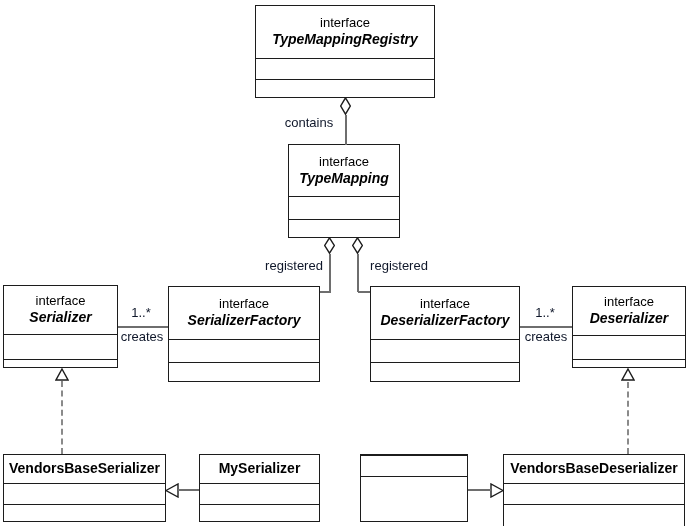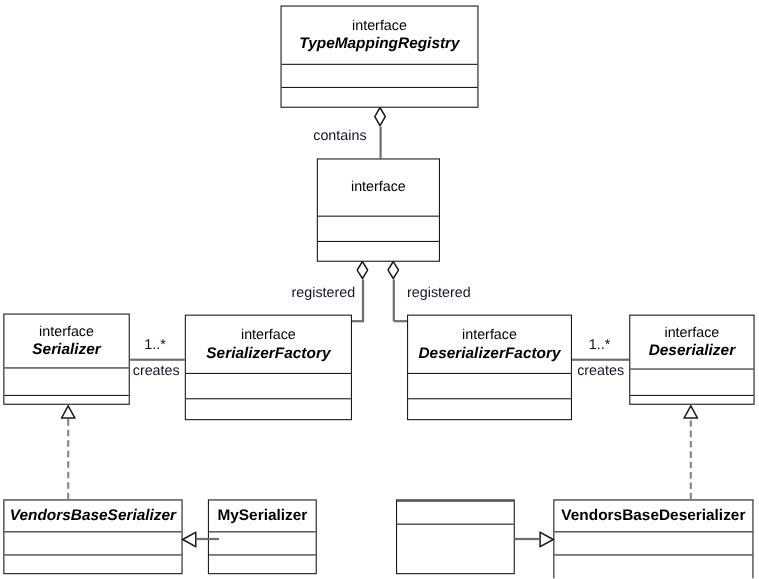--- a/index.html
+++ b/index.html
@@ -26,22 +26,22 @@
   #box-tm    {left:288px;top:144px;width:112px;height:94px;}
   #box-tm    .title-comp{height:51px;}  #box-tm   .comp-a{height:23px;} #box-tm  .comp-b{flex:1;}
   #box-ser   {left:3px;  top:285px;width:115px;height:83px;}
   #box-ser   .title-comp{height:48px;}  #box-ser  .comp-a{height:25px;} #box-ser .comp-b{flex:1;}
   #box-serf  {left:168px;top:286px;width:152px;height:96px;}
   #box-serf  .title-comp{height:52px;}  #box-serf .comp-a{height:23px;}
   #box-deserf{left:370px;top:286px;width:150px;height:96px;}
   #box-deserf .title-comp{height:52px;} #box-deserf .comp-a{height:23px;}
   #box-deser {left:572px;top:286px;width:114px;height:82px;}
   #box-deser .title-comp{height:48px;}  #box-deser .comp-a{height:24px;}
-  #box-vbs   {left:3px;  top:454px;width:163px;height:68px;font-style:italic;}
-  #box-mys   {left:189px;top:454px;width:99px;height:68px;}
+  #box-vbs   {left:3px;  top:454px;width:163px;height:68px;}
+  #box-mys   {left:199px;top:454px;width:121px;height:68px;}
   #box-myd   {left:360px;top:454px;width:108px;height:68px;}
   #box-vbd   {left:503px;top:454px;width:182px;height:88px;}
   .cls .title-comp{height:28px;}
   .cls .comp-a{height:21px;}
   .cls .comp-b{flex:1;}
   
   .vline,.hline{position:absolute;background:#6e6e6e;}
   .vline{width:2px;}
   .hline{height:2px;}
   .vdash{position:absolute;width:0;border-left:2px dashed #8a8a8a;}
@@ -87,20 +87,21 @@
       <span class="stereotype">interface</span>
       <span class="iface-name">TypeMappingRegistry</span>
     </div>
     <div class="comp comp-a"></div>
     <div class="comp comp-b"></div>
   </div>
 
   <div class="uml-box" id="box-tm">
     <div class="title-comp">
       <span class="stereotype">interface</span>
+      <span class="iface-name">TypeMapping</span>
     </div>
     <div class="comp comp-a"></div>
     <div class="comp comp-b"></div>
   </div>
 
   <div class="uml-box" id="box-ser">
     <div class="title-comp">
       <span class="stereotype">interface</span>
       <span class="iface-name">Serializer</span>
     </div>

